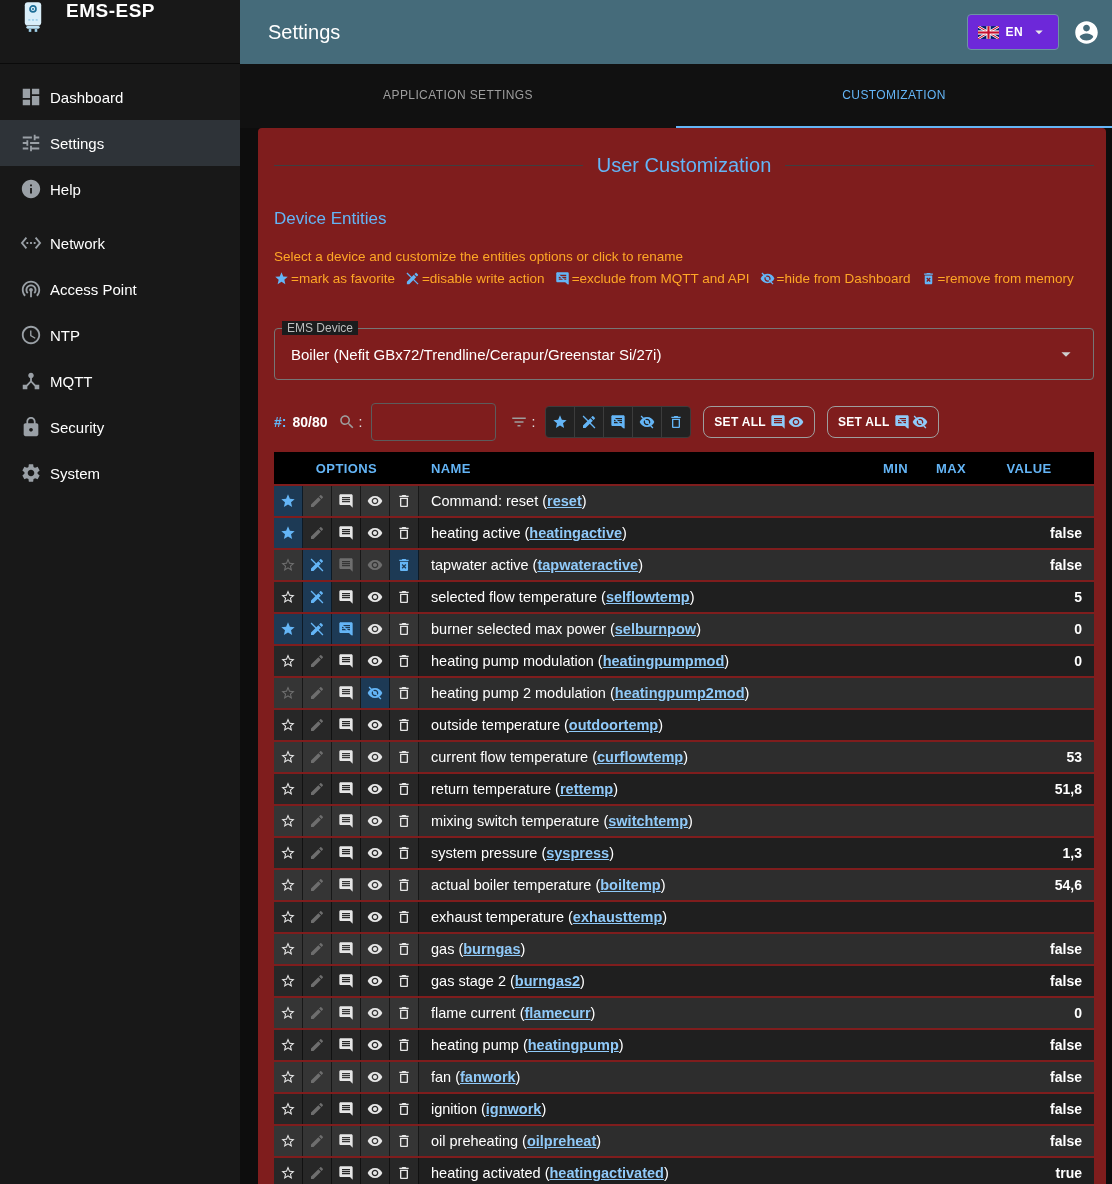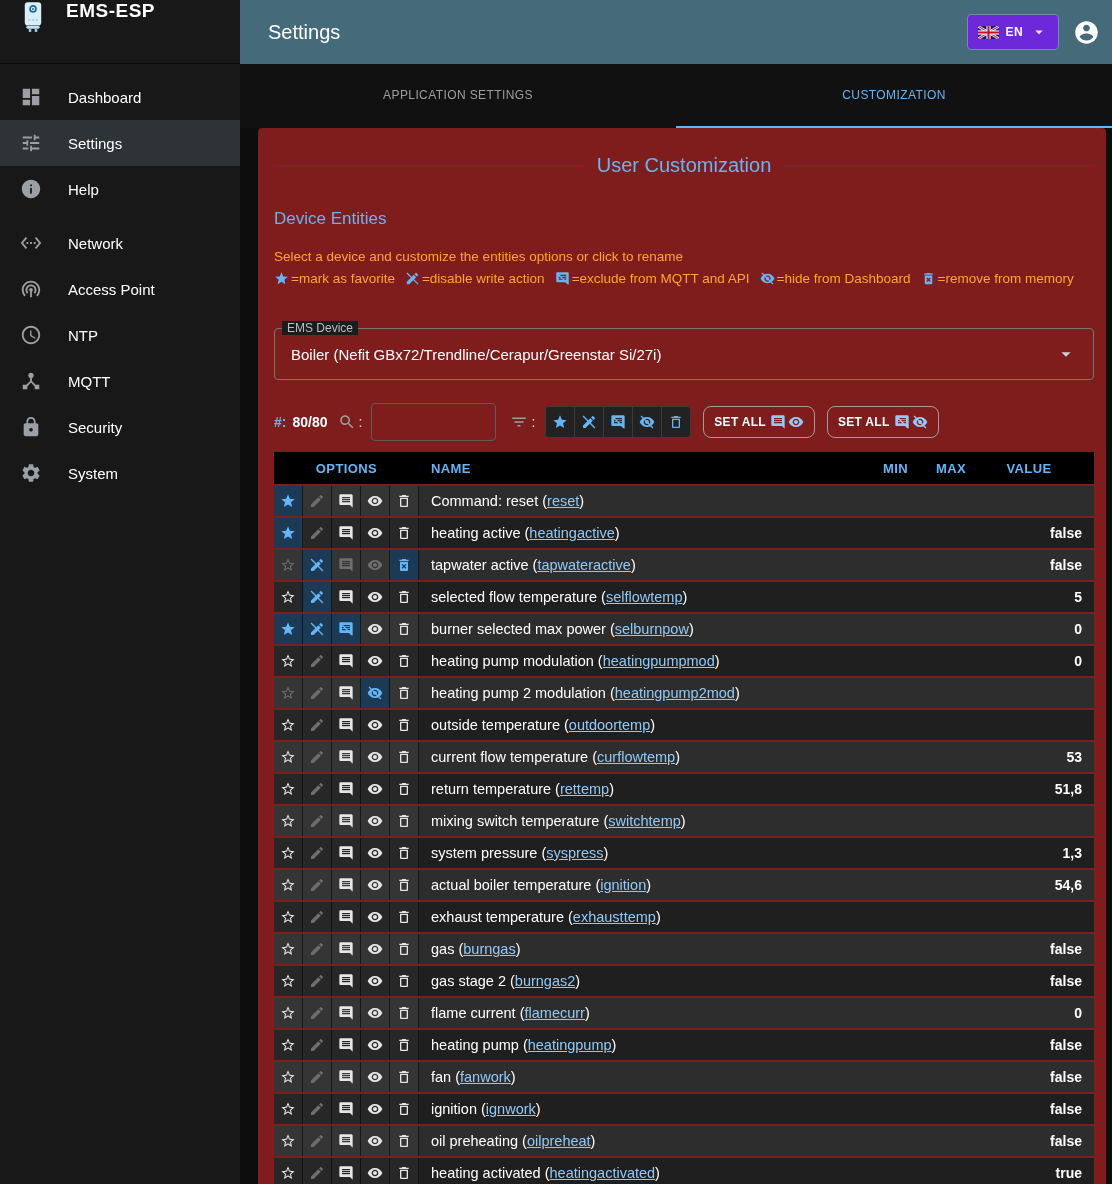--- a/index.html
+++ b/index.html
@@ -5,21 +5,21 @@
   html,body{margin:0;padding:0;background:#000;}
   .app{position:relative;width:1112px;height:1184px;overflow:hidden;background:#0d0d0d;
        font-family:"Liberation Sans",sans-serif;color:#fff;}
 
   
   .sidebar{position:absolute;left:0;top:0;width:240px;height:100%;background:#181818;}
   .logo-row{height:64px;display:flex;align-items:flex-start;padding-left:16px;gap:16px;
             border-bottom:1px solid #0a0a0a;box-sizing:border-box;}
   .brand{font-size:19px;font-weight:bold;letter-spacing:.5px;}
   .nav{padding-top:10px;}
-  .nav-item{height:46px;display:flex;align-items:center;padding-left:20px;gap:26px;
+  .nav-item{height:46px;display:flex;align-items:center;padding-left:20px;gap:8px;
             font-size:15px;cursor:pointer;}
   .nav-item svg{width:22px;height:22px;fill:#9aa0a6;flex:0 0 auto;}
   .nav-item.selected{background:#2e3338;}
   .nav-gap{height:8px;}
 
   
   .topbar{position:absolute;left:240px;top:0;right:0;height:64px;background:#456b7a;
           display:flex;align-items:center;}
   .topbar-title{font-size:20px;font-weight:500;margin-left:28px;flex:1;}
   .lang-btn{display:flex;align-items:center;gap:7px;height:34px;padding:0 10px;
@@ -88,21 +88,21 @@
   .trow.dark{background:#1f1f1f;}
   .opt-strip{display:flex;width:145px;}
   .ocell{width:28px;display:flex;align-items:center;justify-content:center;
          border-right:1px solid rgba(0,0,0,.55);background:rgba(255,255,255,.04);cursor:pointer;}
   .ocell.active{background:#1d3a55;}
   .ocell svg{width:16px;height:16px;}
   .ic-normal{fill:#e6e6e6;}
   .ic-dim{fill:#6e6e6e;}
   .ic-active{fill:#64b5f6;}
   .row-name{flex:1;display:flex;align-items:center;padding-left:12px;font-size:14.5px;white-space:nowrap;overflow:hidden;}
-  .row-link{color:#90caf9;text-decoration:underline;cursor:pointer;}
+  .row-link{color:#90caf9;text-decoration:underline;cursor:pointer;font-weight:bold;}
   .cell-num{display:flex;align-items:center;justify-content:flex-end;font-weight:bold;font-size:14px;}
   .cell-min,.cell-max{width:58px;padding-right:10px;box-sizing:border-box;}
   .cell-value{width:118px;padding-right:12px;box-sizing:border-box;}
 </style>
 </head>
 <body>
 
 <div class="app">
 
   <div class="sidebar">
@@ -854,21 +854,21 @@
                 </svg>
               </span>
               <span class="ocell">
                 <svg class="ic-normal" viewBox="0 0 24 24">
                   <path d="M16 9v10H8V9h8m-1.5-6h-5l-1 1H5v2h14V4h-3.5l-1-1zM18 7H6v12c0 1.1.9 2 2 2h8c1.1 0 2-.9 2-2V7z"></path>
                 </svg>
               </span>
             </div>
             <div class="row-name">
               <span>actual boiler temperature (</span>
-              <span class="row-link">ignition</span>
+              <span class="row-link">boiltemp</span>
               <span>)</span>
             </div>
             <div class="cell-num cell-min"></div>
             <div class="cell-num cell-max"></div>
             <div class="cell-num cell-value">54,6</div>
           </div>
           <div class="trow dark">
             <div class="opt-strip">
               <span class="ocell">
                 <svg class="ic-normal" viewBox="0 0 24 24">

